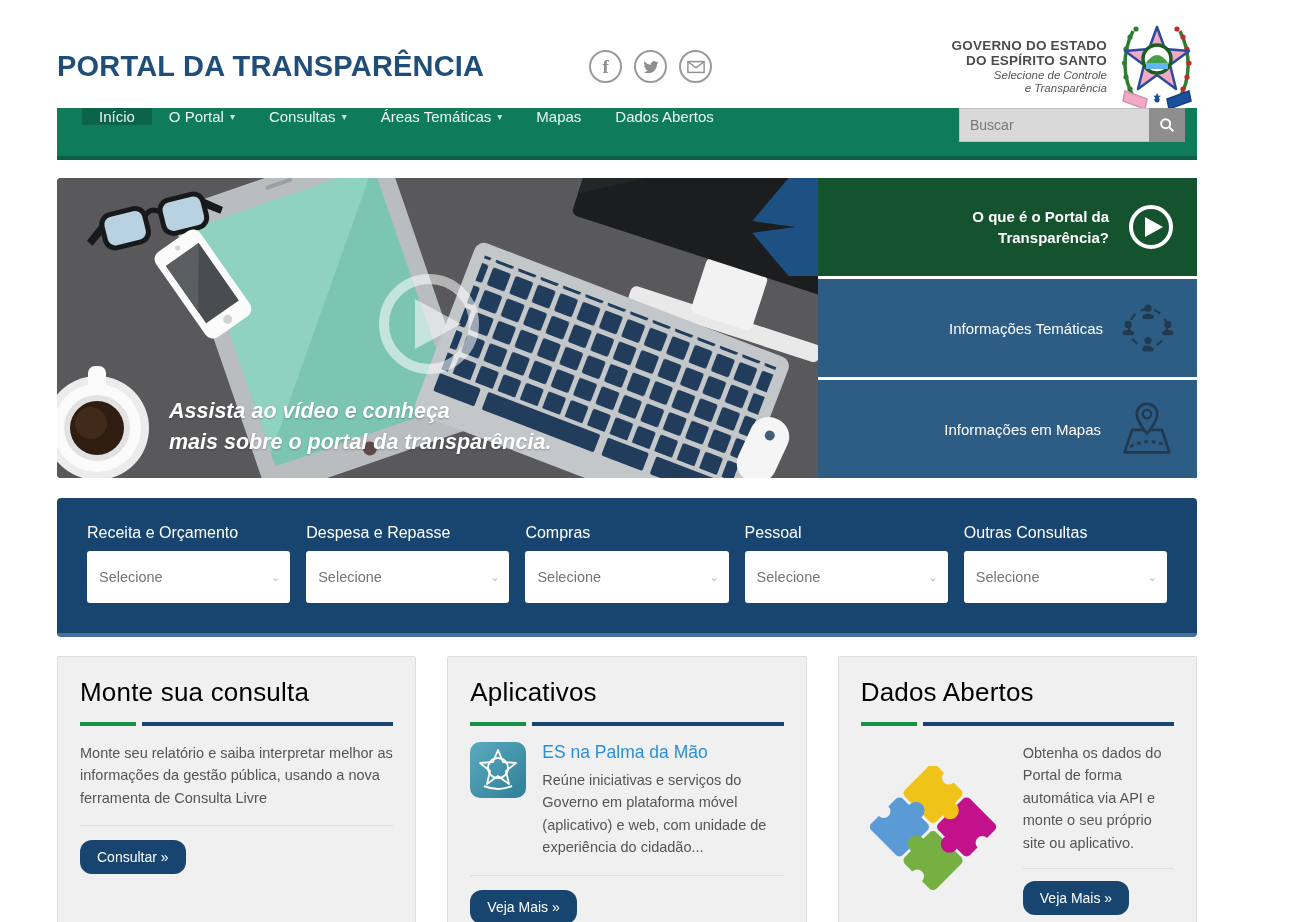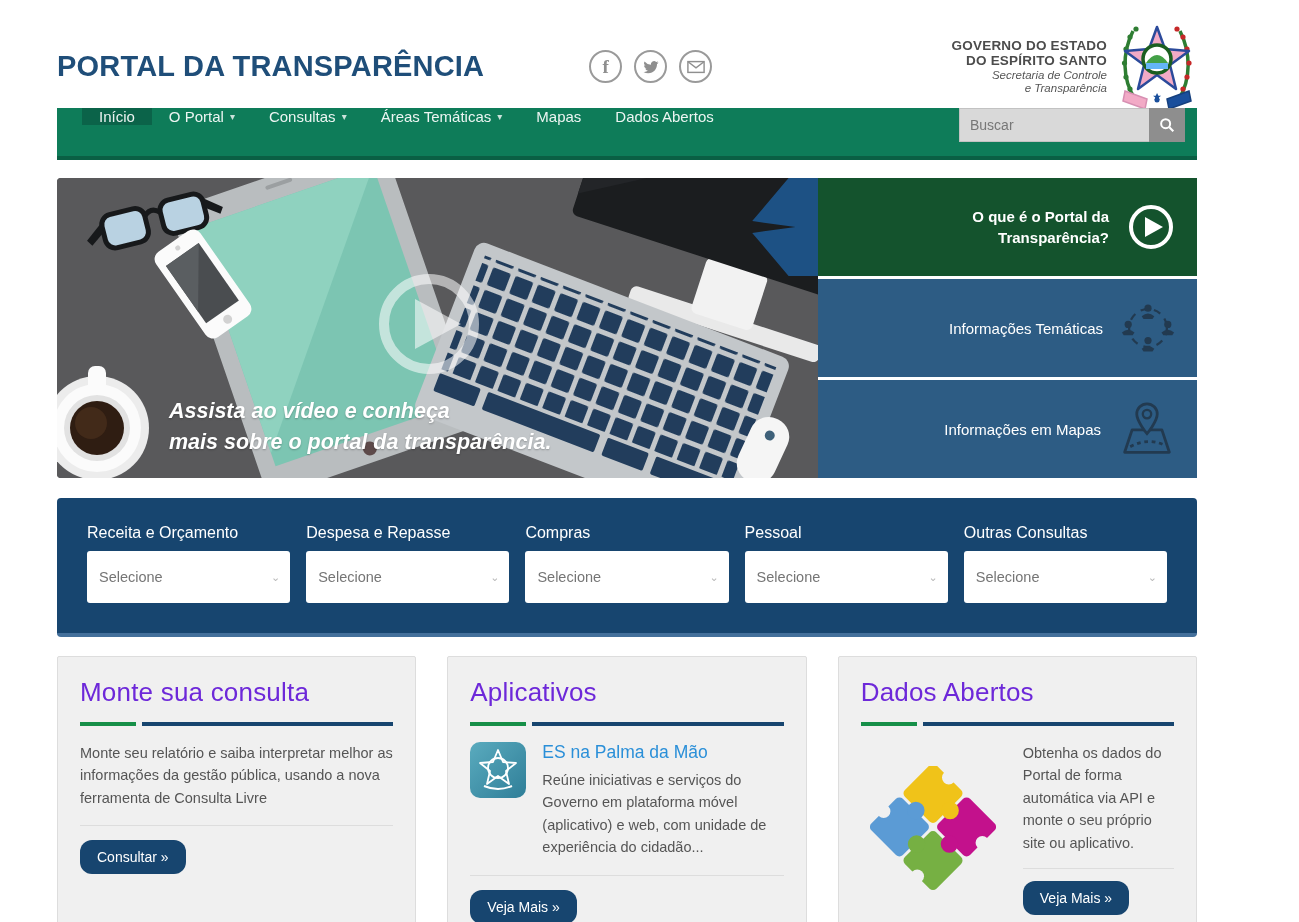--- a/index.html
+++ b/index.html
@@ -59,21 +59,21 @@
   .quick-label { color:#fff; font-size:16px; margin-bottom:9px; }
   .select { background:#fff; border-radius:3px; height:52px; display:flex; align-items:center;
     padding:0 10px 0 12px; cursor:pointer; }
   .select .sel-text { color:#757575; font-size:14.5px; flex:1; }
   .select .sel-caret { color:#b9b9b9; font-size:11px; }
 
   
   .cards { margin-top:19px; display:flex; gap:31px; }
   .card { flex:1; background:#f0f0f0; border:1px solid #ddd; border-radius:2px;
     min-height:240px; padding:20px 22px; }
-  .card h2 { font-size:26px; font-weight:400; color:#6d28d9; letter-spacing:.2px; }
+  .card h2 { font-size:26px; font-weight:400; color:#000000; letter-spacing:.2px; }
   .rule { display:flex; margin-top:14px; margin-bottom:16px; }
   .rule .r-green { width:56px; height:4px; background:#168f48; margin-right:6px; }
   .rule .r-blue { flex:1; height:4px; background:#17456f; }
   .card p { font-size:14.5px; color:#555; line-height:1.55; }
   .divider { border-top:1px solid #ddd; margin:16px 0 14px 0; }
   .btn { display:inline-block; background:#17456f; color:#fff; font-size:14px;
     padding:9px 17px; border:none; border-radius:12px; cursor:pointer;
     font-family:"Liberation Sans",sans-serif; }
   .app-row { display:flex; gap:16px; }
   .app-icon { flex:0 0 56px; }
@@ -103,21 +103,21 @@
         <svg width="18" height="14" viewBox="0 0 20 14">
           <rect x="1" y="1" width="18" height="12" fill="none" stroke="#8f8f8f" stroke-width="1.6"></rect>
           <path d="M1.5 1.5 L10 8 L18.5 1.5" fill="none" stroke="#8f8f8f" stroke-width="1.6"></path>
         </svg>
       </a>
     </div>
     <div class="gov">
       <div class="gov-text">
         <div class="g-bold">GOVERNO DO ESTADO</div>
         <div class="g-bold">DO ESPÍRITO SANTO</div>
-        <div class="g-it">Secretaria de Controle</div>
+        <div class="g-it">Selecione de Controle</div>
         <div class="g-it">e Transparência</div>
       </div>
       <svg width="80" height="92" viewBox="0 0 80 92">
         <path d="M16 10 C5 32 5 58 18 78" fill="none" stroke="#2e7d32" stroke-width="3.5"></path>
         <g fill="#2e7d32">
           <circle cx="13" cy="16" r="2.6"></circle>
             <circle cx="9" cy="28" r="2.6"></circle>
             <circle cx="7.5" cy="42" r="2.6"></circle>
           <circle cx="9" cy="56" r="2.6"></circle>
             <circle cx="13" cy="68" r="2.6"></circle>

